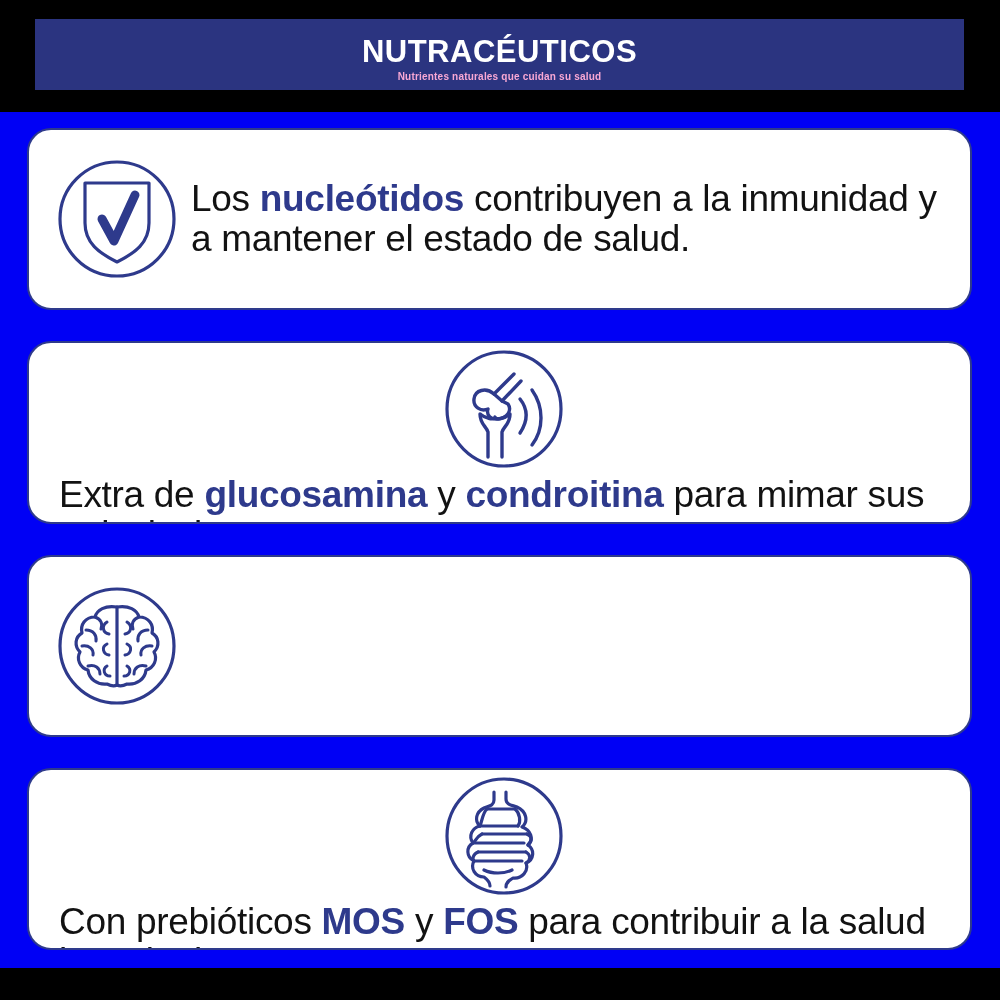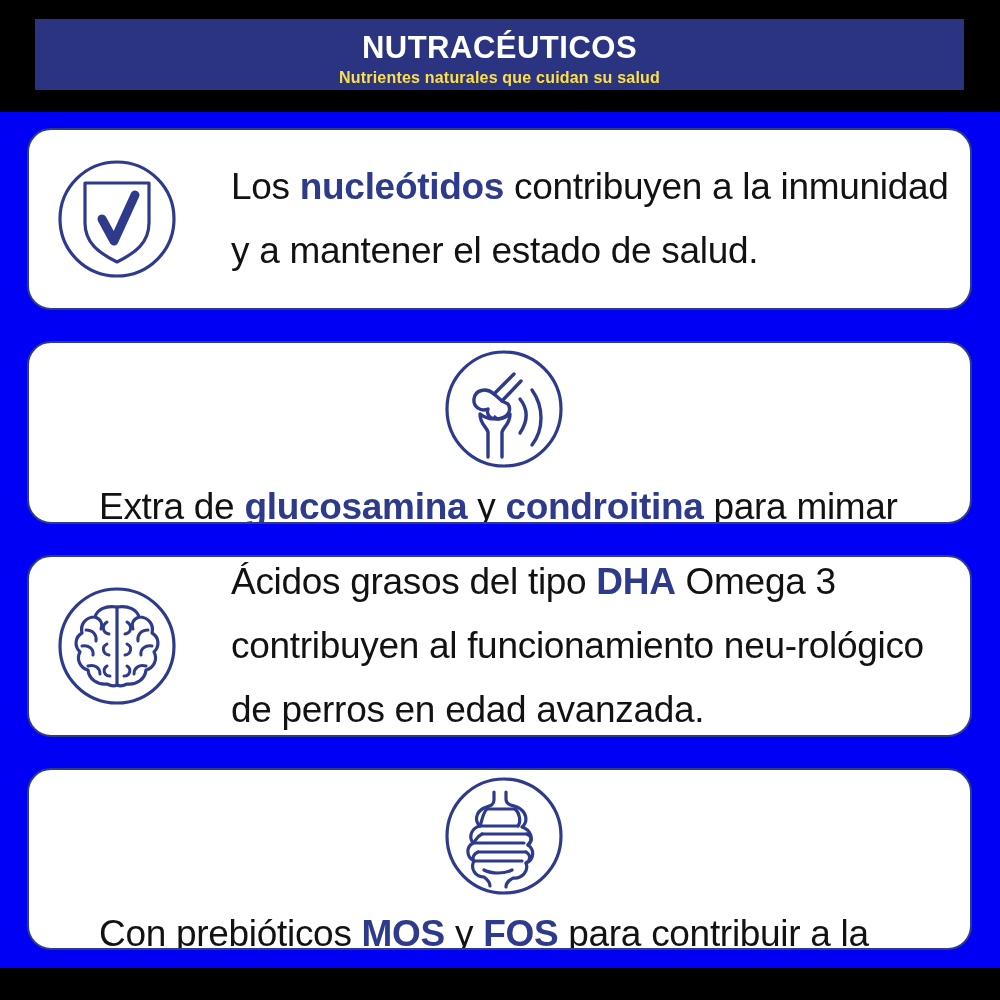--- a/index.html
+++ b/index.html
@@ -37,22 +37,22 @@
   .header-title {
     color: #FFFFFF;
     font-size: 31px;
     font-weight: bold;
     letter-spacing: 0.5px;
     line-height: 1.05;
     text-align: center;
   }
 
   .header-subtitle {
-    color: #fde047;
-    font-size: 16px;
+    color: #f9a8d4;
+    font-size: 10px;
     font-weight: bold;
     letter-spacing: 0.2px;
     line-height: 1.2;
     text-align: center;
     margin-top: 3px;
   }
 
   
   .blue-panel {
     position: absolute;
@@ -91,25 +91,24 @@
     align-items: center;
     justify-content: center;
   }
 
   .icon-wrap svg { display: block; }
 
   .card-text {
     flex: 1 1 auto;
     color: #121212;
     font-size: 37px;
-    line-height: 64px;
+    line-height: 40px;
     letter-spacing: -0.3px;
     padding-left: 8px;
     padding-right: 4px;
-    margin-left: 40px;
   }
 
   .card-text b {
     color: #2E3A8C;
     font-weight: bold;
   }
 </style>
 </head>
 <body>
 
@@ -183,23 +182,20 @@
           <path d="M52 82 C47 85 49 92 55 92" fill="none" stroke="#2E3A8C" stroke-width="3" stroke-linecap="round"></path>
 
           <path d="M84 33 C78 35 76 40 78 45" fill="none" stroke="#2E3A8C" stroke-width="3" stroke-linecap="round"></path>
           <path d="M93 46 C86 46 82 51 83 57" fill="none" stroke="#2E3A8C" stroke-width="3" stroke-linecap="round"></path>
           <path d="M97 62 C90 61 85 65 86 71" fill="none" stroke="#2E3A8C" stroke-width="3" stroke-linecap="round"></path>
           <path d="M91 82 C84 80 79 84 79 90" fill="none" stroke="#2E3A8C" stroke-width="3" stroke-linecap="round"></path>
           <path d="M72 38 C78 42 76 49 70 50" fill="none" stroke="#2E3A8C" stroke-width="3" stroke-linecap="round"></path>
           <path d="M72 60 C78 63 76 70 70 71" fill="none" stroke="#2E3A8C" stroke-width="3" stroke-linecap="round"></path>
           <path d="M72 82 C77 85 75 92 69 92" fill="none" stroke="#2E3A8C" stroke-width="3" stroke-linecap="round"></path>
         </svg>
-      </div>
-      <div class="card-text">
-        <span>Ácidos grasos del tipo </span><b>DHA</b><span> Omega 3 contribuyen al funcionamiento neu-rológico de perros en edad avanzada.</span>
       </div>
     </div>
 
     <div class="card card-4">
       <div class="icon-wrap">
         <svg width="124" height="124" viewBox="0 0 124 124">
           <circle cx="62" cy="62" r="57" fill="none" stroke="#2E3A8C" stroke-width="3.2"></circle>
           <g fill="none" stroke="#2E3A8C" stroke-width="3.2" stroke-linecap="round" stroke-linejoin="round">
 
             <path d="M52 18 L52 26 C52 32 46 32 42 34

